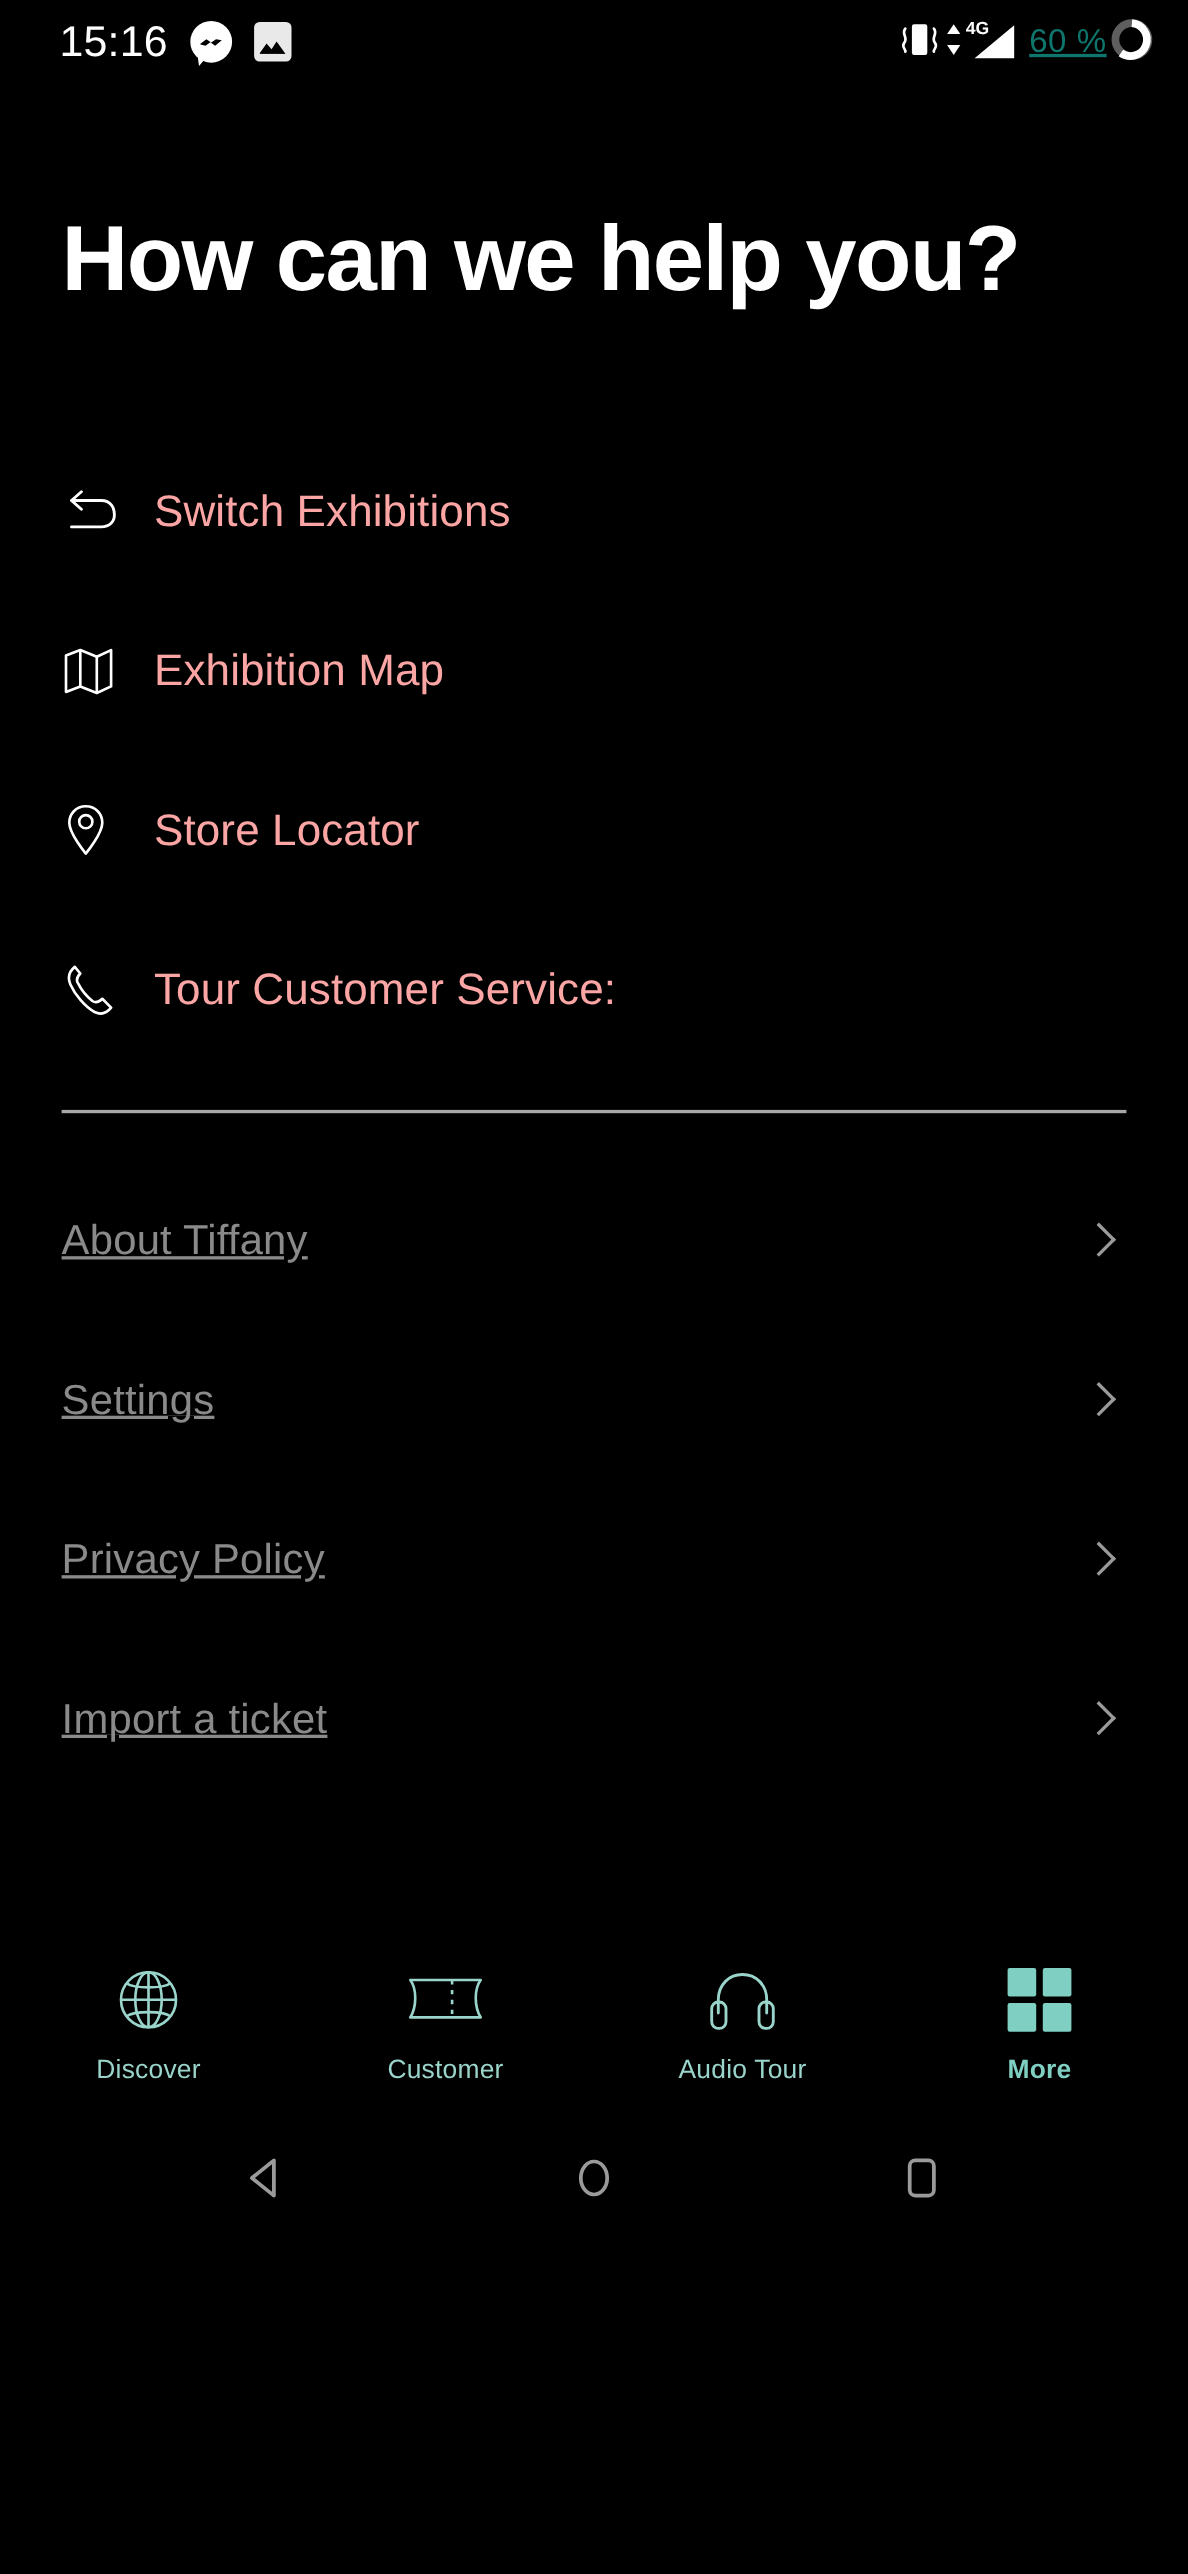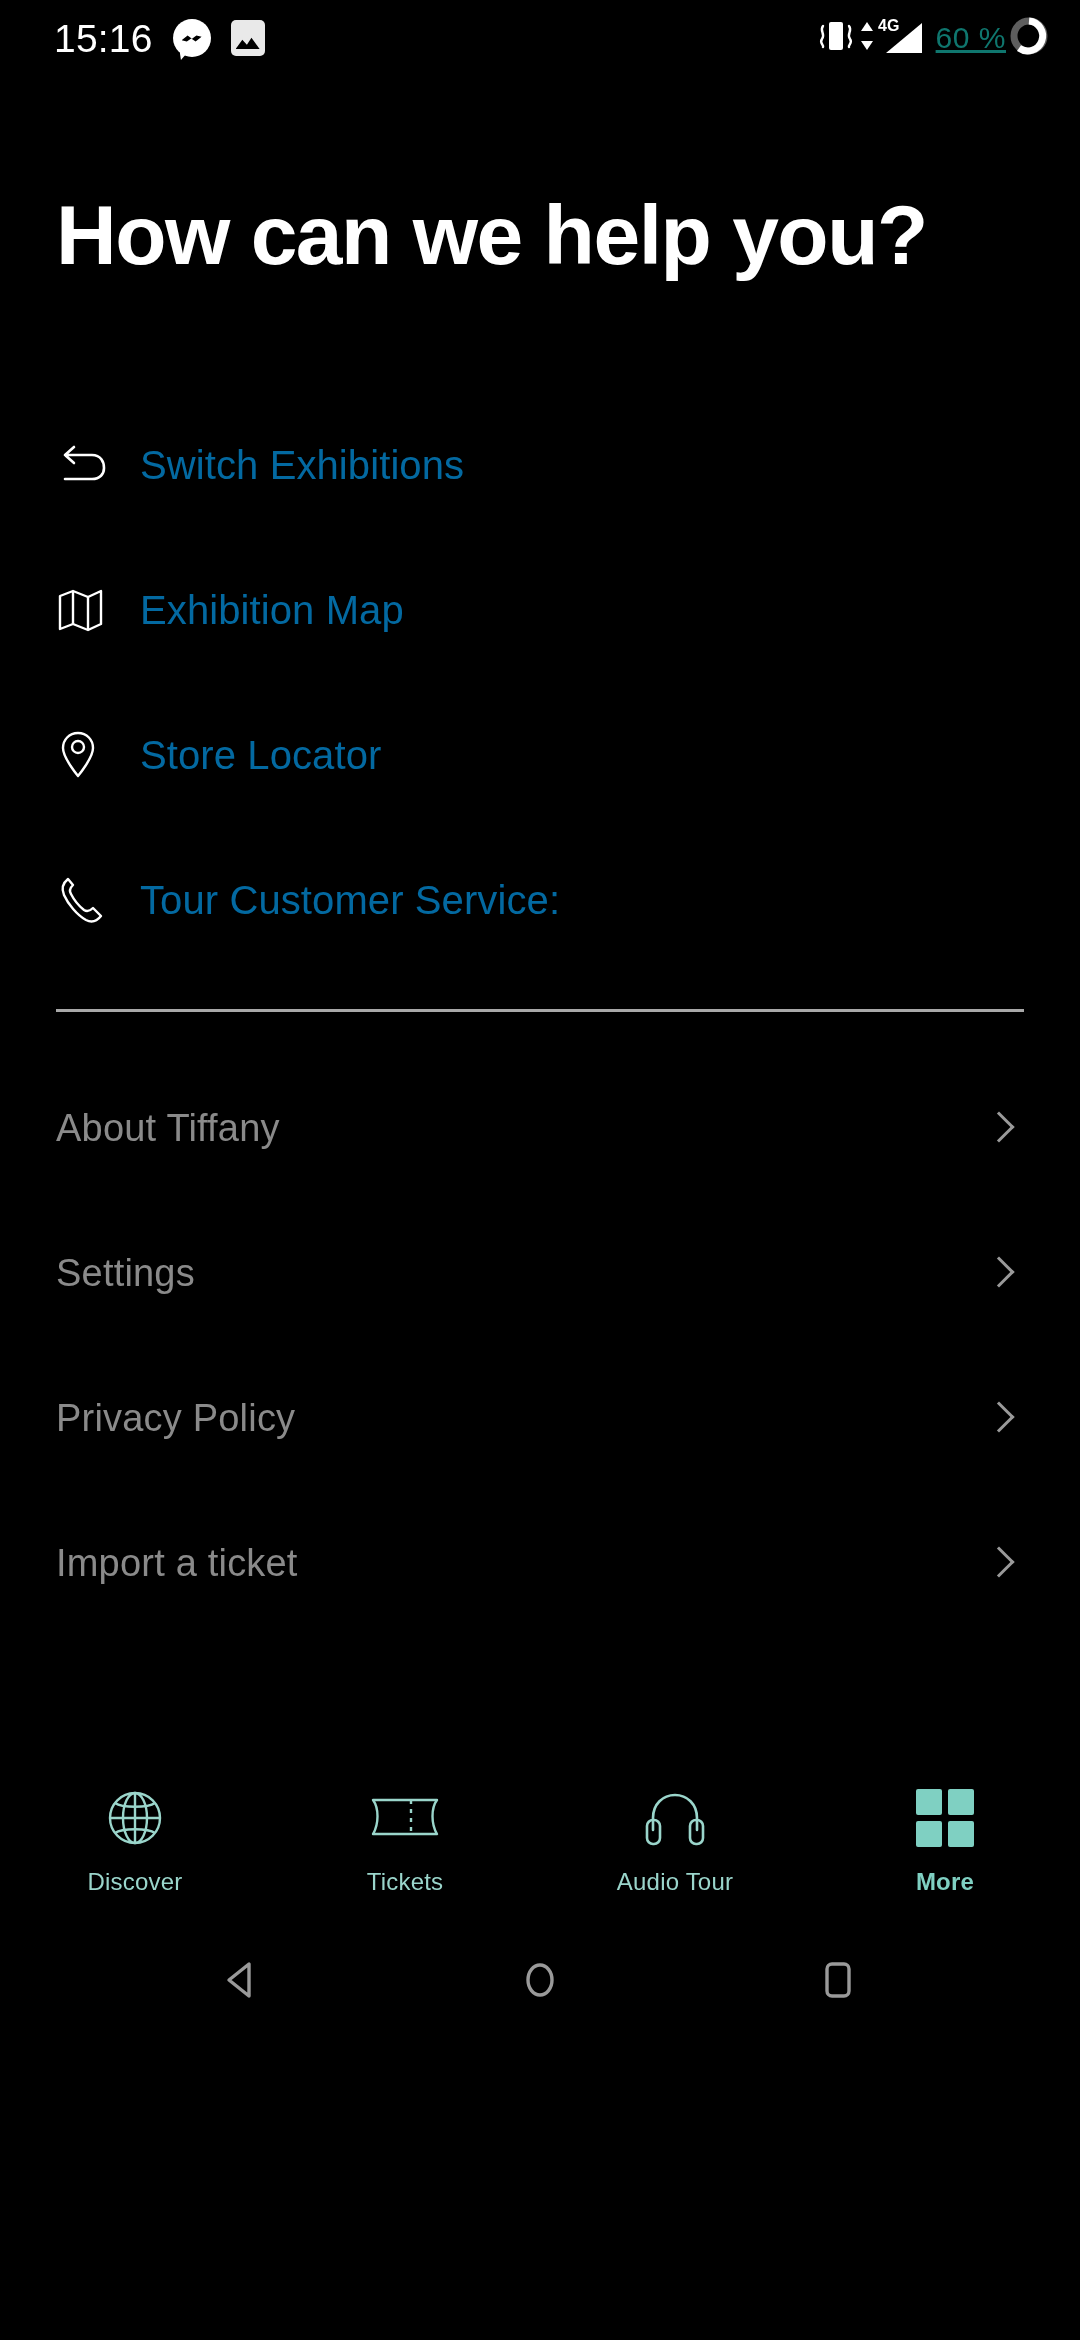--- a/index.html
+++ b/index.html
@@ -124,21 +124,21 @@
     width: 62px;
     min-width: 62px;
     height: 56px;
     display: flex;
     align-items: center;
     justify-content: flex-start;
   }
   .menu-label {
     font-size: 40px;
     font-weight: 400;
-    color: #0369a1;
+    color: #fca5a5;
     letter-spacing: 0.1px;
     margin-left: 22px;
     line-height: 1;
   }
 
   
   .divider {
     height: 3px;
     background: #a8a8a8;
     margin: 36px 56px 0 56px;
@@ -153,20 +153,21 @@
     display: flex;
     align-items: center;
     justify-content: space-between;
     height: 145px;
   }
   .sec-label {
     font-size: 38px;
     color: #8a8a8a;
     letter-spacing: 0.2px;
     line-height: 1;
+    text-decoration: underline;
   }
   .chev {
     width: 24px; height: 40px;
     position: relative;
     margin-right: 14px;
   }
   .chev::after {
     content: "";
     position: absolute;
     left: 2px; top: 8px;
@@ -364,21 +365,21 @@
       <span class="tab-label">Discover</span>
     </div>
 
     <div class="tab">
       <span class="tab-icon">
         <svg width="76" height="56" viewBox="0 0 76 56">
           <path d="M6 10 L70 10 C64 18, 64 34, 70 44 L6 44 C12 34, 12 18, 6 10 Z" fill="none" stroke="#9ad5cb" stroke-width="2.4" stroke-linejoin="round"></path>
           <line x1="44" y1="10" x2="44" y2="44" stroke="#9ad5cb" stroke-width="2.4" stroke-dasharray="4 5"></line>
         </svg>
       </span>
-      <span class="tab-label">Tickets</span>
+      <span class="tab-label">Customer</span>
     </div>
 
     <div class="tab">
       <span class="tab-icon">
         <svg width="64" height="60" viewBox="0 0 64 60">
           <path d="M10 42 L10 30 C10 16, 20 7, 32 7 C44 7, 54 16, 54 30 L54 42" fill="none" stroke="#9ad5cb" stroke-width="2.6" stroke-linecap="round"></path>
           <rect x="4" y="32" width="13" height="24" rx="6" fill="none" stroke="#9ad5cb" stroke-width="2.6"></rect>
           <rect x="47" y="32" width="13" height="24" rx="6" fill="none" stroke="#9ad5cb" stroke-width="2.6"></rect>
         </svg>
       </span>

